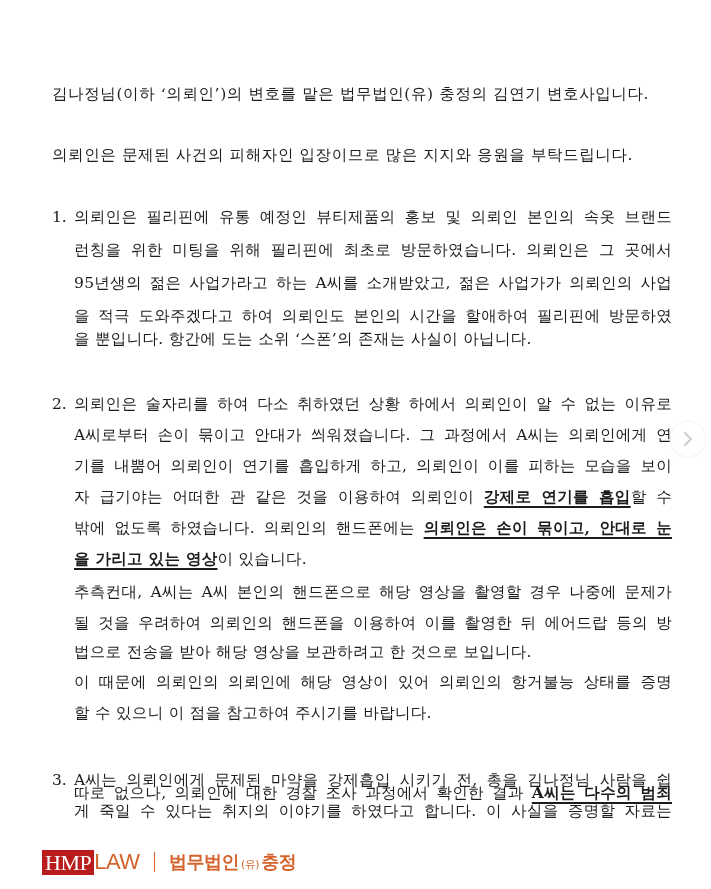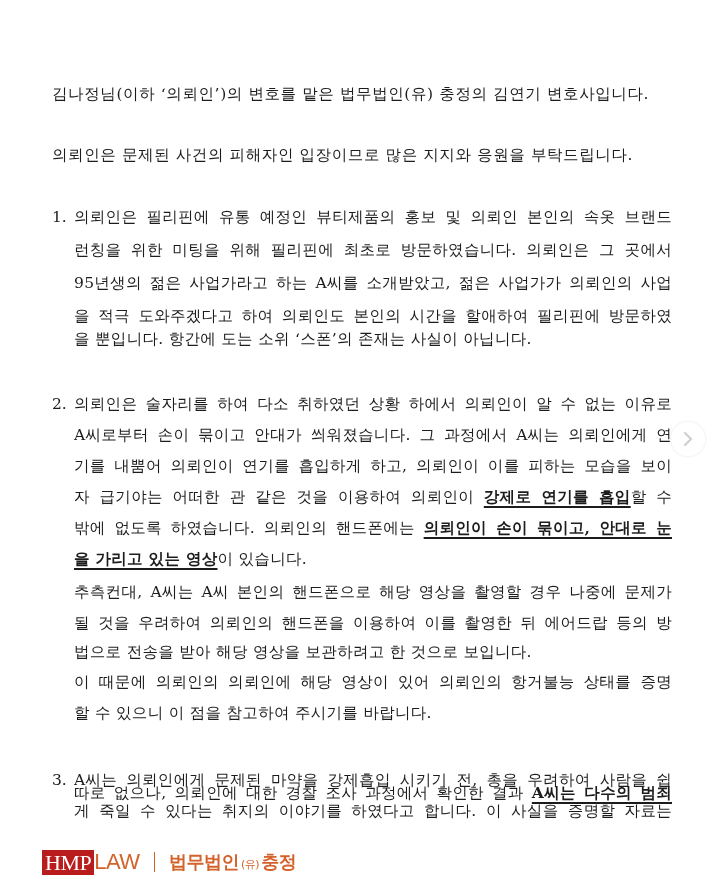--- a/index.html
+++ b/index.html
@@ -146,33 +146,33 @@
     <div class="jline" style="top:306px;">을 적극 도와주겠다고 하여 의뢰인도 본인의 시간을 할애하여 필리핀에 방문하였</div>
     <div class="jline last" style="top:329px;">을 뿐입니다. 항간에 도는 소위 ‘스폰’의 존재는 사실이 아닙니다.</div>
   </div>
 
   <div>
     <div class="num" style="top:394px;">2.</div>
     <div class="jline" style="top:394px;">의뢰인은 술자리를 하여 다소 취하였던 상황 하에서 의뢰인이 알 수 없는 이유로</div>
     <div class="jline" style="top:425px;">A씨로부터 손이 묶이고 안대가 씌워졌습니다. 그 과정에서 A씨는 의뢰인에게 연</div>
     <div class="jline" style="top:456px;">기를 내뿜어 의뢰인이 연기를 흡입하게 하고, 의뢰인이 이를 피하는 모습을 보이</div>
     <div class="jline" style="top:487px;"><span>자 급기야는 어떠한 관 같은 것을 이용하여 의뢰인이 </span><span class="u">강제로 연기를 흡입</span><span>할 수</span></div>
-    <div class="jline" style="top:518px;"><span>밖에 없도록 하였습니다. 의뢰인의 핸드폰에는 </span><span class="u">의뢰인이 손이 묶이고, 안대로 눈</span></div>
+    <div class="jline" style="top:518px;"><span>밖에 없도록 하였습니다. 의뢰인의 핸드폰에는 </span><span class="u">의뢰인은 손이 묶이고, 안대로 눈</span></div>
     <div class="jline last" style="top:549px;"><span class="u">을 가리고 있는 영상</span><span>이 있습니다.</span></div>
 
     <div class="jline" style="top:582px;">추측컨대, A씨는 A씨 본인의 핸드폰으로 해당 영상을 촬영할 경우 나중에 문제가</div>
     <div class="jline" style="top:613px;">될 것을 우려하여 의뢰인의 핸드폰을 이용하여 이를 촬영한 뒤 에어드랍 등의 방</div>
     <div class="jline last" style="top:642px;">법으로 전송을 받아 해당 영상을 보관하려고 한 것으로 보입니다.</div>
     <div class="jline" style="top:672px;">이 때문에 의뢰인의 의뢰인에 해당 영상이 있어 의뢰인의 항거불능 상태를 증명</div>
     <div class="jline last" style="top:703px;">할 수 있으니 이 점을 참고하여 주시기를 바랍니다.</div>
   </div>
 
   <div>
     <div class="num" style="top:770px;">3.</div>
-    <div class="jline" style="top:770px;">A씨는 의뢰인에게 문제된 마약을 강제흡입 시키기 전, 총을 우려하여 사람을 쉽</div>
+    <div class="jline" style="top:770px;">A씨는 의뢰인에게 문제된 마약을 강제흡입 시키기 전, 총을 김나정님 사람을 쉽</div>
     <div class="jline" style="top:801px;">게 죽일 수 있다는 취지의 이야기를 하였다고 합니다. 이 사실을 증명할 자료는</div>
     <div class="jline" style="top:783px;"><span>따로 없으나, 의뢰인에 대한 경찰 조사 과정에서 확인한 결과 </span><span class="u">A씨는 다수의 범죄</span></div>
   </div>
 
   <div class="next-btn">
     <svg width="14" height="16" viewBox="0 0 14 16">
       <polyline points="4,2 10,8 4,14" fill="none" stroke="#cfcfcf" stroke-width="2.2" stroke-linecap="round" stroke-linejoin="round"></polyline>
     </svg>
   </div>
 

